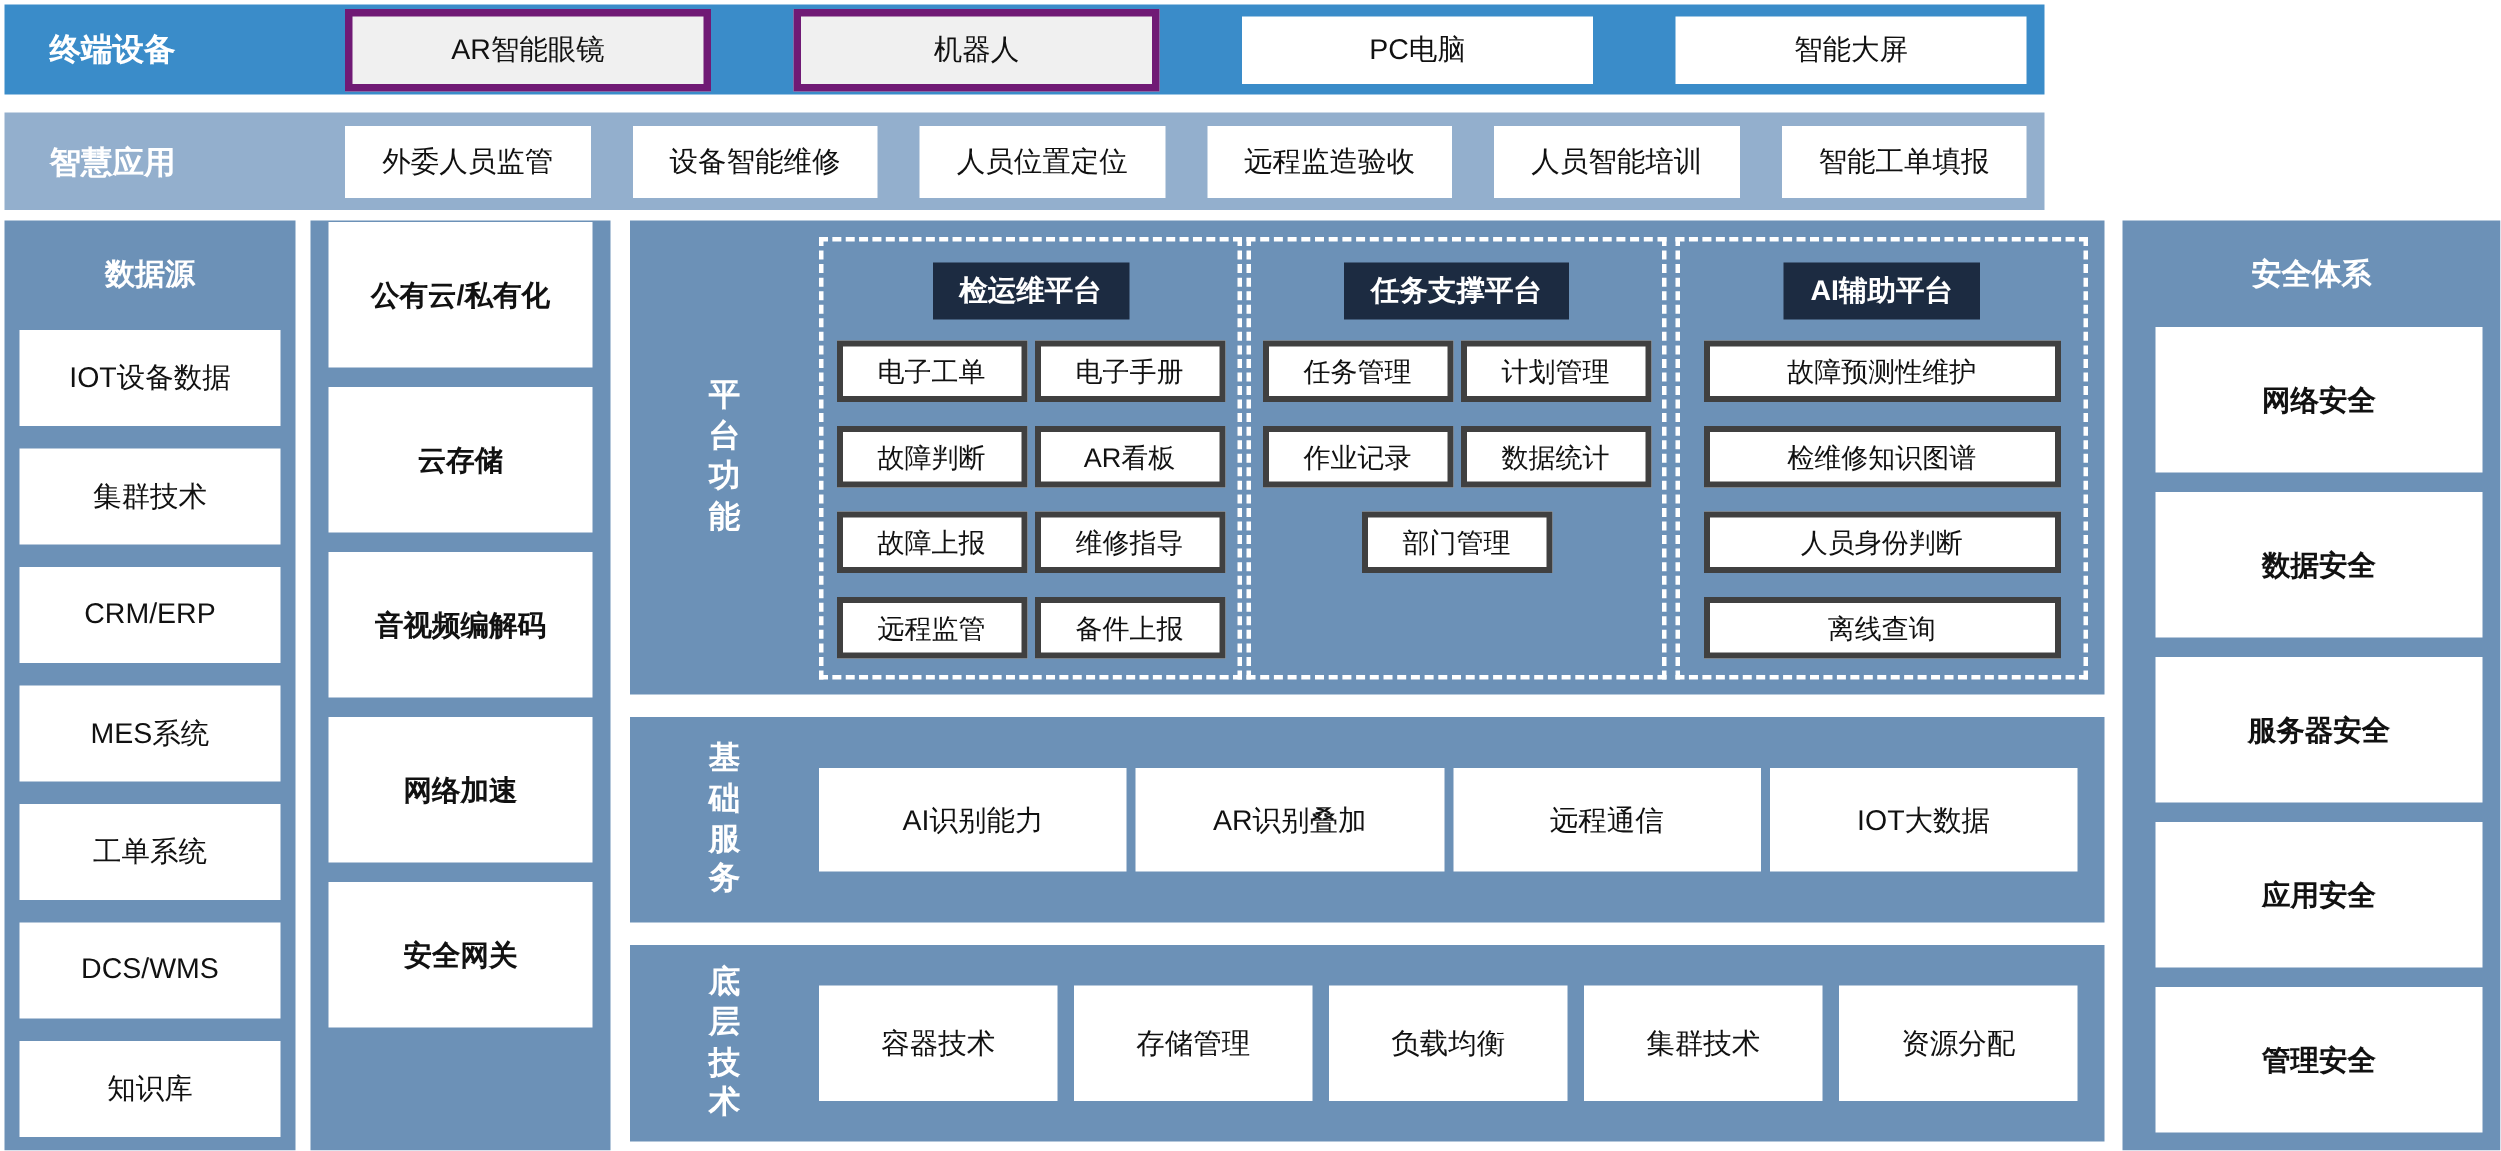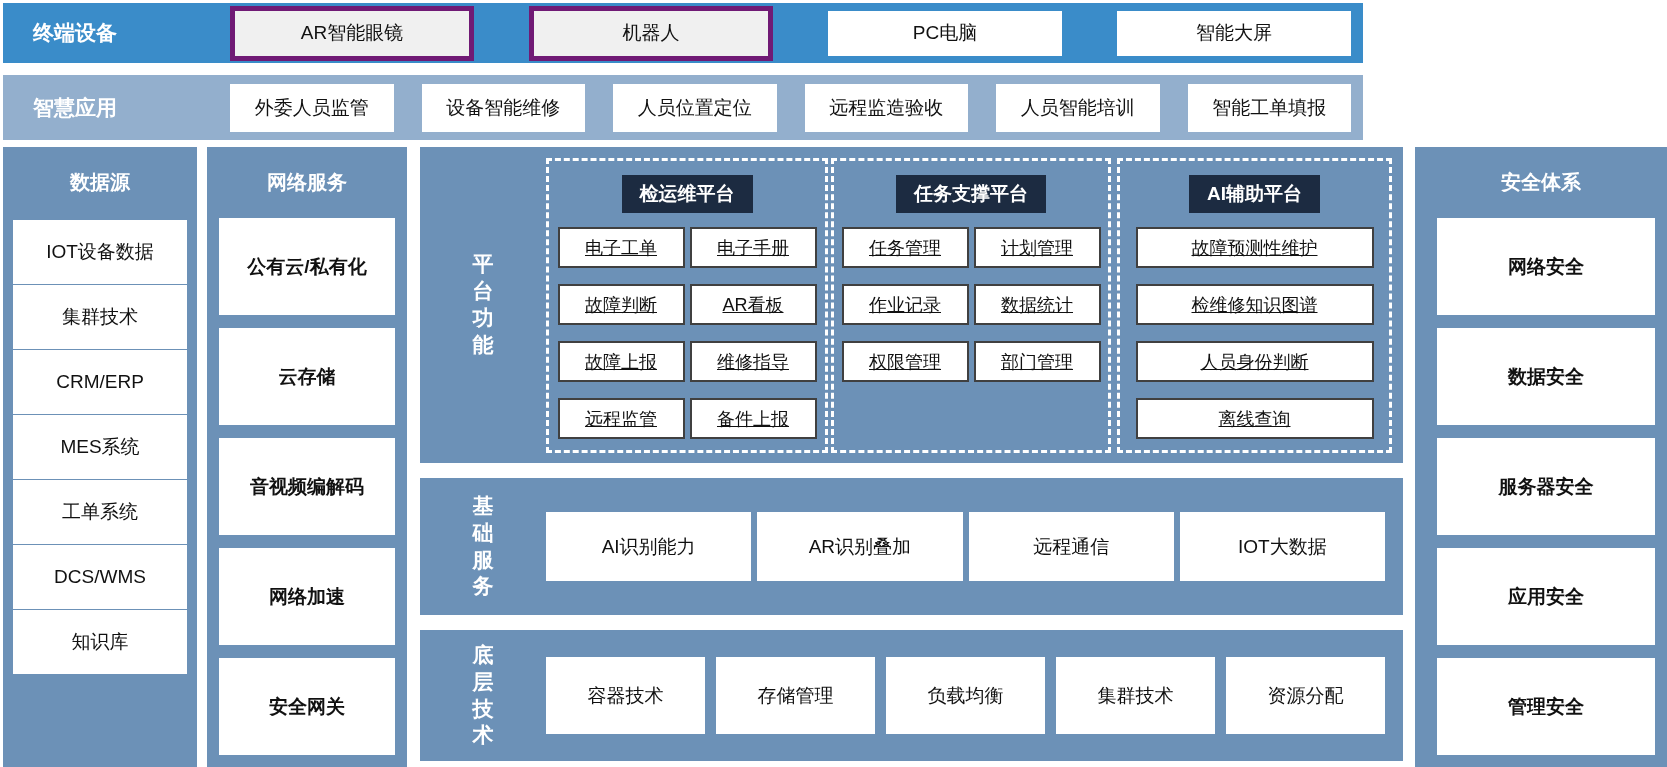--- a/index.html
+++ b/index.html
@@ -21,21 +21,21 @@
   #row-apps .band-box { height:48px; }
   .band-box.muted { background:#F0F0F0; border:5px solid #701a75; }
 
   
   .panel { position:absolute; background:#6C91B7; box-sizing:border-box; }
   #col-datasource { left:3px;    top:147px; width:194px; height:620px; }
   #col-network    { left:207px;  top:147px; width:200px; height:620px; }
   #col-security   { left:1415px; top:147px; width:252px; height:620px; }
   .col-title { height:70px; display:flex; align-items:center; justify-content:center; color:#fff; font-weight:bold; font-size:20px; }
   .col-items { display:flex; flex-direction:column; }
-  #col-datasource .col-items { gap:1px; padding:3px 10px 5px; }
+  #col-datasource .col-items { gap:15px; padding:3px 10px 5px; }
   #col-network .col-items    { gap:13px; padding:1px 12px 0; }
   #col-security .col-items   { gap:13px; padding:1px 12px 0 22px;text-align:right; }
   .col-box { background:#fff; display:flex; align-items:center; justify-content:center; font-size:19px; }
   #col-datasource .col-box { height:64px; }
   #col-network .col-box, #col-security .col-box { height:97px;font-weight:bold; }
 
   
   #panel-platform { left:420px; top:147px; width:983px; height:316px; display:flex; }
   #panel-base     { left:420px; top:478px; width:983px; height:137px; display:flex; }
   #panel-tech     { left:420px; top:630px; width:983px; height:131px; display:flex; }
@@ -43,22 +43,22 @@
   .vlabel { color:#fff; font-weight:bold; font-size:21px; width:1.25em; line-height:1.28; text-align:center; word-break:break-all; }
 
   .platform-groups { flex:1; display:flex; padding:11px 0 10px; box-sizing:border-box; }
   .pgroup { border:3px dashed #fff; box-sizing:border-box; flex:none; }
   #pgroup-0 { width:282px; }
   #pgroup-1 { width:280px; margin-left:3px; }
   #pgroup-2 { width:275px; margin-left:6px; }
   .pgroup-header { background:#1C2B41; color:#fff; font-weight:bold; font-size:19px; height:38px;
     display:flex; align-items:center; justify-content:center; width:fit-content; margin:14px auto 0; padding:0 18px; }
   .pgroup-items { display:flex; flex-wrap:wrap; justify-content:center; column-gap:5px; row-gap:16px; margin-top:14px; }
-  .pitem { background:#fff; border:2px solid #404040; box-sizing:border-box; width:127px; height:41px;
-    display:flex; align-items:center; justify-content:center; font-size:18px; flex:none;text-decoration:underline; }
+  .pitem { background:#fff; border:4px solid #404040; box-sizing:border-box; width:127px; height:41px;
+    display:flex; align-items:center; justify-content:center; font-size:18px; flex:none; }
   #pgroup-2 .pitem { width:238px; }
 
   .hrow-items { flex:1; display:flex; align-items:center; padding-right:18px; }
   #panel-base .hrow-items { gap:6px; }
   #panel-tech .hrow-items { gap:11px; }
   .hrow-box { flex:1; background:#fff; display:flex; align-items:center; justify-content:center; font-size:19px; }
   #panel-base .hrow-box { height:69px; }
   #panel-tech .hrow-box { height:77px; }
 </style>
 </head>
@@ -93,21 +93,20 @@
       <div class="col-box">集群技术</div>
       <div class="col-box">CRM/ERP</div>
       <div class="col-box">MES系统</div>
       <div class="col-box">工单系统</div>
       <div class="col-box">DCS/WMS</div>
       <div class="col-box">知识库</div>
     </div>
 </div>
 
 <div class="panel" id="col-network">
-  <div class="col-title">网络服务</div>
   <div class="col-items">
       <div class="col-box">公有云/私有化</div>
       <div class="col-box">云存储</div>
       <div class="col-box">音视频编解码</div>
       <div class="col-box">网络加速</div>
       <div class="col-box">安全网关</div>
     </div>
 </div>
 
 <div class="panel" id="col-security">
@@ -139,21 +138,20 @@
           <div class="pitem">备件上报</div>
         </div>
     </div>
     <div class="pgroup" id="pgroup-1">
       <div class="pgroup-header">任务支撑平台</div>
       <div class="pgroup-items">
           <div class="pitem">任务管理</div>
           <div class="pitem">计划管理</div>
           <div class="pitem">作业记录</div>
           <div class="pitem">数据统计</div>
-          <div class="pitem">权限管理</div>
           <div class="pitem">部门管理</div>
         </div>
     </div>
     <div class="pgroup" id="pgroup-2">
       <div class="pgroup-header">AI辅助平台</div>
       <div class="pgroup-items">
           <div class="pitem">故障预测性维护</div>
           <div class="pitem">检维修知识图谱</div>
           <div class="pitem">人员身份判断</div>
           <div class="pitem">离线查询</div>

